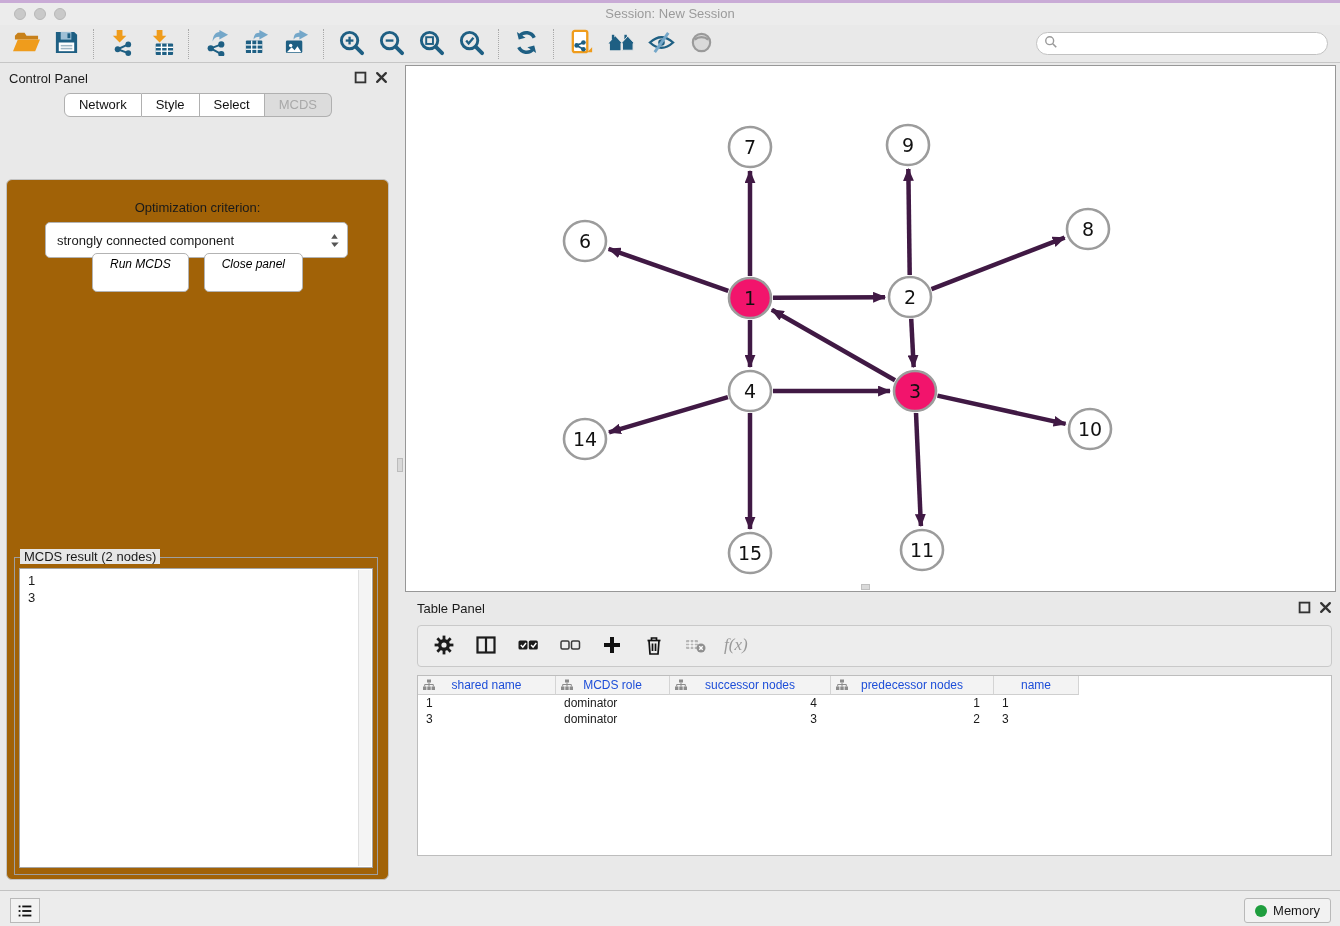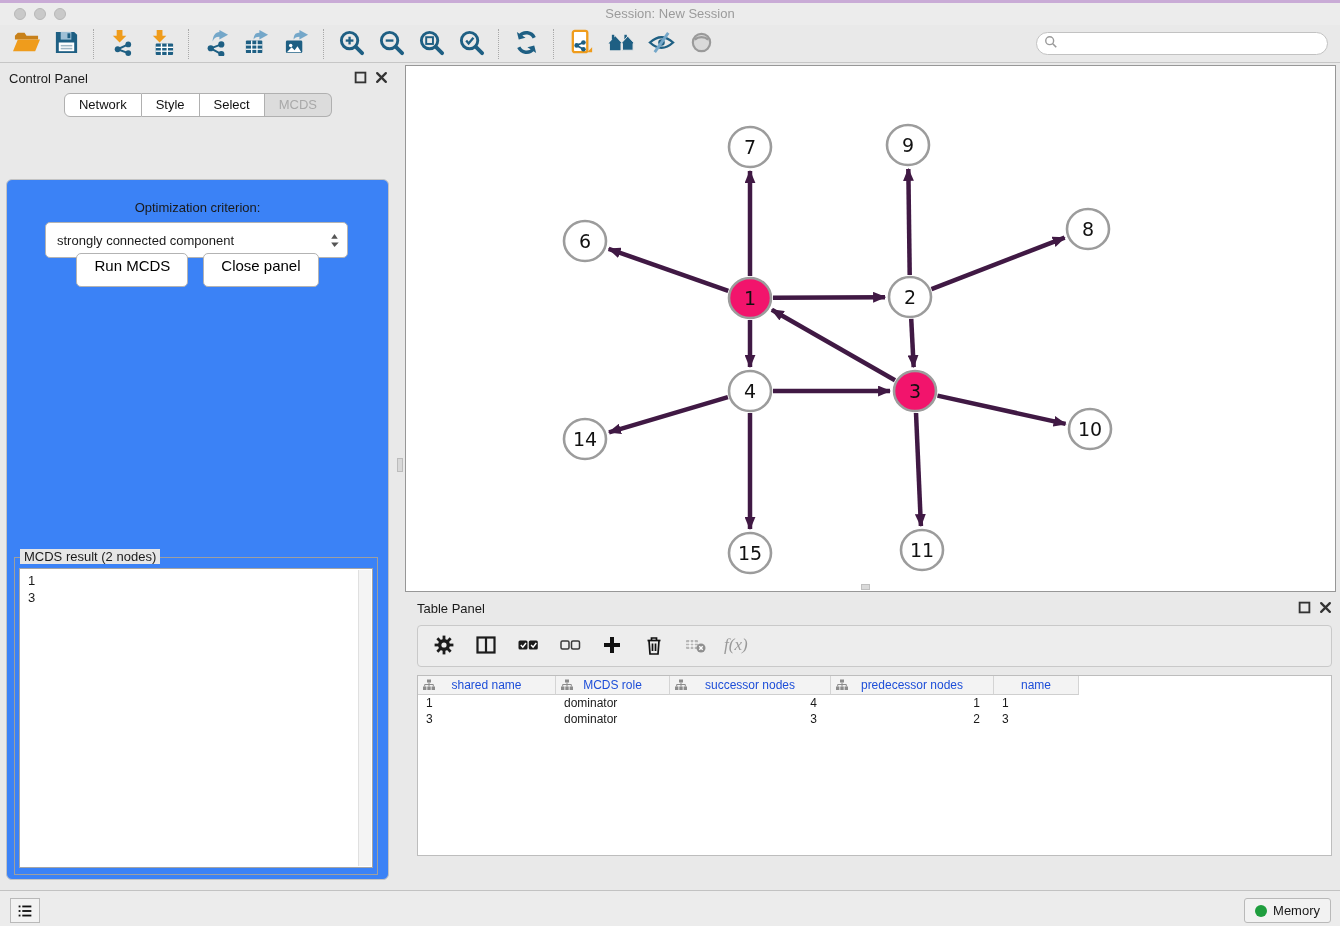--- a/index.html
+++ b/index.html
@@ -26,27 +26,27 @@
   .control-panel { position:absolute; left:0; top:63px; width:396px; height:827px; background:#e9e9e9; }
   .panel-head { position:relative; height:30px; }
   .panel-head .panel-title { position:absolute; left:9px; top:8px; font-size:13px; color:#1a1a1a; }
   .panel-icons { position:absolute; right:8px; top:8px; display:flex; gap:8px; }
   .panel-icons span { width:13px; height:13px; display:inline-block; }
   .seg-tabs { display:flex; justify-content:center; }
   .seg-tab { padding:3px 14px 4px; background:#fff; border:1px solid #b0b0b0; border-left:none; font-size:13px; color:#111; }
   .seg-tab:first-child { border-left:1px solid #b0b0b0; border-radius:6px 0 0 6px; }
   .seg-tab:last-child { border-radius:0 6px 6px 0; }
   .seg-tab.active { background:#dcdcdc; color:#a9a9a9; }
-  .cp-content { position:absolute; left:6px; right:7px; top:116px; bottom:10px; background:#3b82f6; border:1px solid #c3c3c3; border-radius:6px; }
+  .cp-content { position:absolute; left:6px; right:7px; top:116px; bottom:10px; background:#a16207; border:1px solid #c3c3c3; border-radius:6px; }
   .opt-label { position:absolute; left:0; right:0; top:20px; text-align:center; font-size:13px; }
   .dropdown { position:absolute; left:38px; right:40px; top:42px; height:36px; background:#fff; border:1px solid #b3b3b3; border-radius:5px; display:flex; align-items:center; padding:0 8px 0 11px; }
   .dropdown .dd-text { flex:1; font-size:13px; }
   .dropdown svg { width:9px; height:15px; }
   .btn-row { position:absolute; left:0; right:0; top:73px; display:flex; justify-content:center; gap:15px; }
-  .mac-btn { background:#fff; border:1px solid #b3b3b3; border-radius:5px; padding:3px 17px 12px; font-size:15px; font-family:"Liberation Sans",sans-serif; cursor:default; }
+  .mac-btn { background:#fff; border:1px solid #b3b3b3; border-radius:5px; padding:3px 17px 20px; font-size:12px; font-family:"Liberation Sans",sans-serif; cursor:default;font-style:italic; }
   .result-box { position:absolute; left:7px; right:10px; top:377px; bottom:4px; border:1px solid #9f9f9f; }
   .result-legend { position:absolute; top:-9px; left:5px; background:#e6e6e6; padding:0 4px; font-size:13px; }
   .result-inner { position:absolute; left:4px; right:4px; top:10px; bottom:6px; background:#fff; border:1px solid #a5a5a5; }
   .result-text { position:absolute; left:0; top:0; right:14px; bottom:0; padding:3px 8px; font-size:13px; line-height:1.32; white-space:pre; overflow:hidden; }
   .result-scroll { position:absolute; right:1px; top:1px; bottom:1px; width:13px; background:#f4f4f4; border-left:1px solid #e0e0e0; }
   .v-divider-handle { position:absolute; left:397px; top:458px; width:6px; height:14px; background:#d8d8d8; border:1px solid #bcbcbc; }
 
   
   .network-window { position:absolute; left:405px; top:65px; width:931px; height:527px; border:1px solid #979797; background:#fff; }
   .nw-titlebar { position:relative; height:23px; background:linear-gradient(#ececec,#d6d6d6); border-bottom:1px solid #adadad; }

